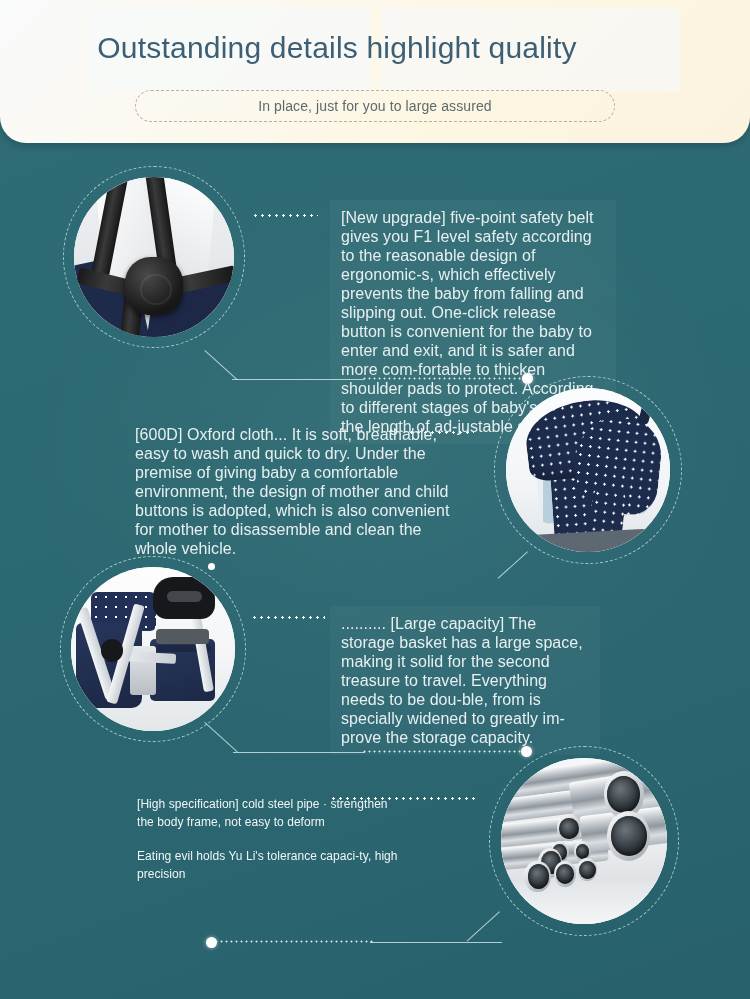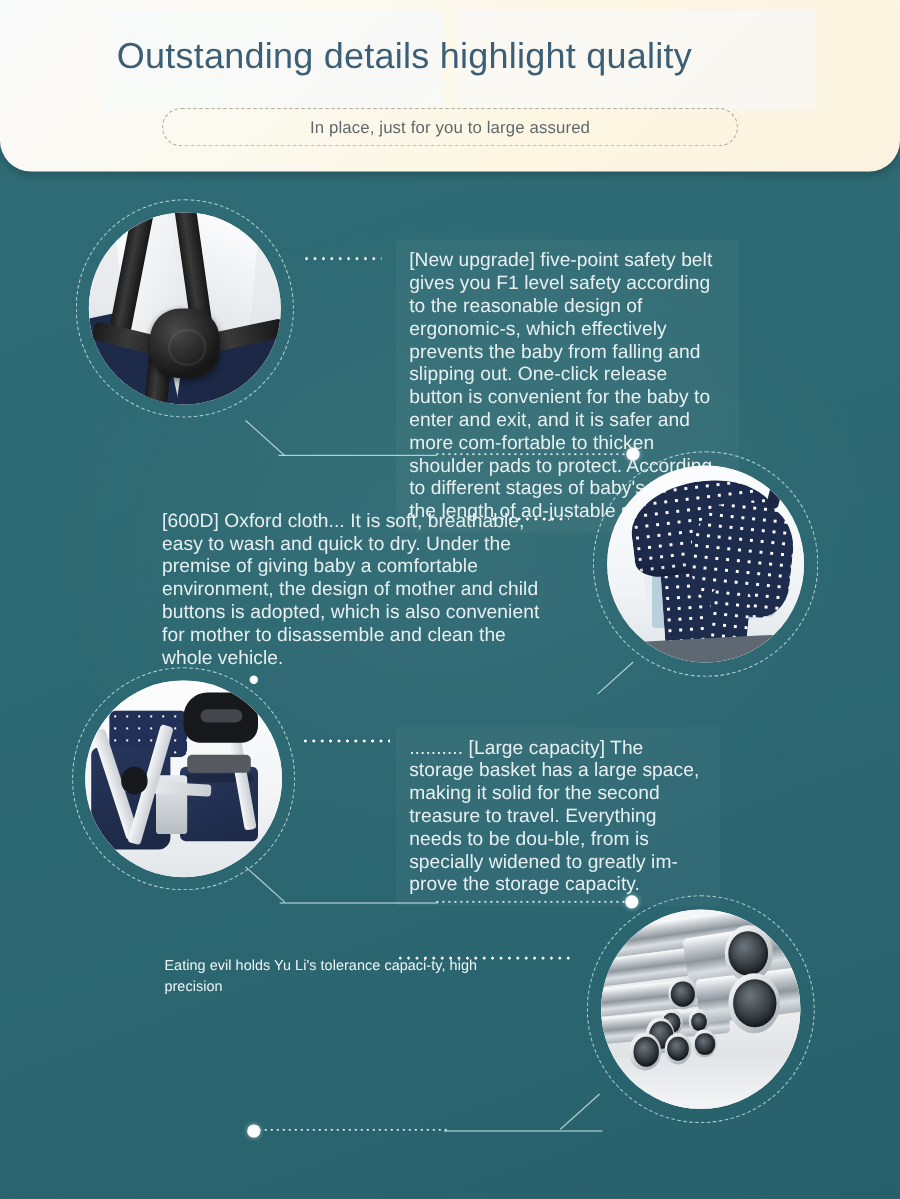--- a/index.html
+++ b/index.html
@@ -194,21 +194,21 @@
     line-height: 19px;
     letter-spacing: 0.05px;
     background: rgba(255,255,255,0.035);
     padding: 8px 11px;
   }
   .t1 { left: 330px; top: 200px; width: 286px; }
   .t2 { left: 124px; top: 417px; width: 340px; background: transparent; }
   .t3 { left: 330px; top: 606px; width: 270px; }
   .t4 { left: 126px; top: 787px; width: 290px; background: transparent;
         font-size: 12px; line-height: 18px; color:#f0f6f6; }
-  .t4 p + p { }
+  .t4 p + p { margin-top: 16px; }
   .dotline {
     position: absolute;
     height: 3px;
     background-image: radial-gradient(circle, #ffffff 1.1px, transparent 1.3px);
     background-size: 7px 3px;
     background-repeat: repeat-x;
   }
   .dotline.fine {
     background-image: radial-gradient(circle, rgba(226,240,242,0.95) 0.9px, transparent 1.1px);
     background-size: 5px 3px;
@@ -353,14 +353,15 @@
     <div class="prim" style="left:14%;  top:62%; width:16%; height:19%;"></div>
     <div class="pr" style="left:16%;  top:64%; width:13%; height:15%;"></div>
     <div class="prim" style="left:32%;  top:62%; width:13%; height:16%;"></div>
     <div class="pr" style="left:33%;  top:64%; width:11%; height:12%;"></div>
     <div class="prim" style="left:46%;  top:60%; width:12%; height:14%;"></div>
     <div class="pr" style="left:47%;  top:62%; width:10%; height:11%;"></div>
   </div>
 </div>
 
 <div class="text-block t4">
+  <p>[High specification] cold steel pipe · strengthen the body frame, not easy to deform</p>
   <p>Eating evil holds Yu Li's tolerance capaci-ty, high precision</p>
 </div>
 
 </body></html>

